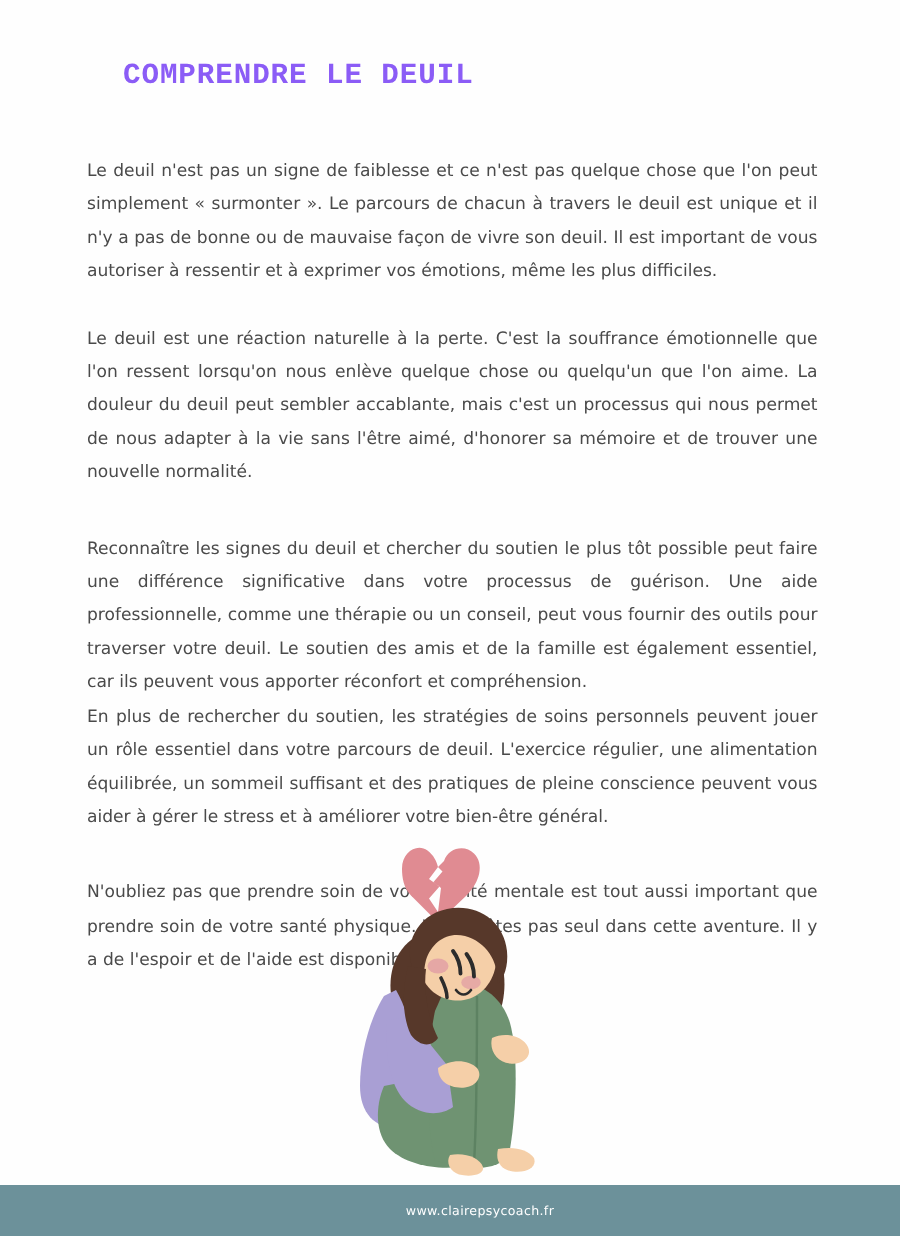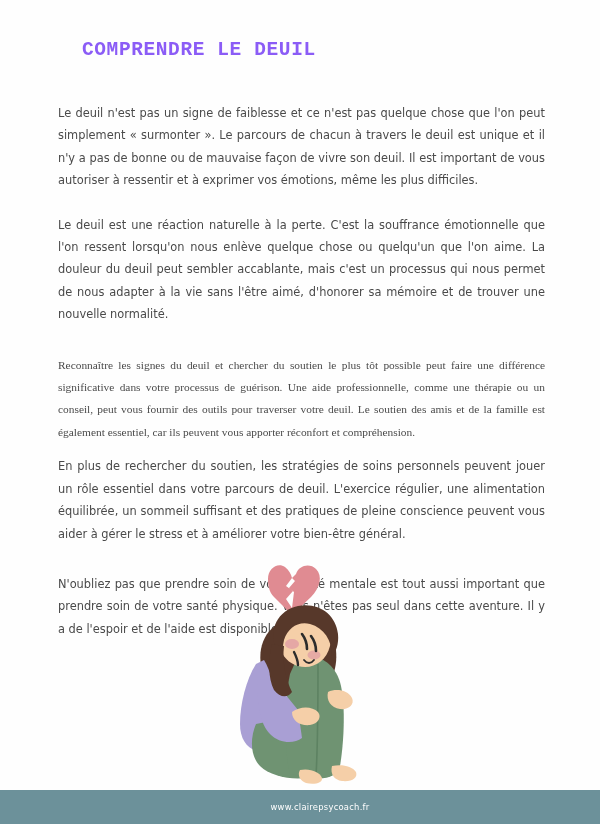--- a/index.html
+++ b/index.html
@@ -43,22 +43,21 @@
   .para {
     font-size: 11.4px;
     line-height: 22.4px;
     color: #4a4a4a;
     text-align: justify;
     text-justify: inter-word;
     margin: 0 0 22px 0;
     font-family: "DejaVu Sans", sans-serif;
   }
   .para.tight {
-    margin-bottom: 12px;
-    font-family: Liberation Serif, serif;
+    margin-bottom: 0;
   }
   .para.block-gap {
     margin-top: 28px;
   }
   .para.last {
     margin-bottom: 0;
   }
   .illustration-wrap {
     position: absolute;
     left: 206px;

